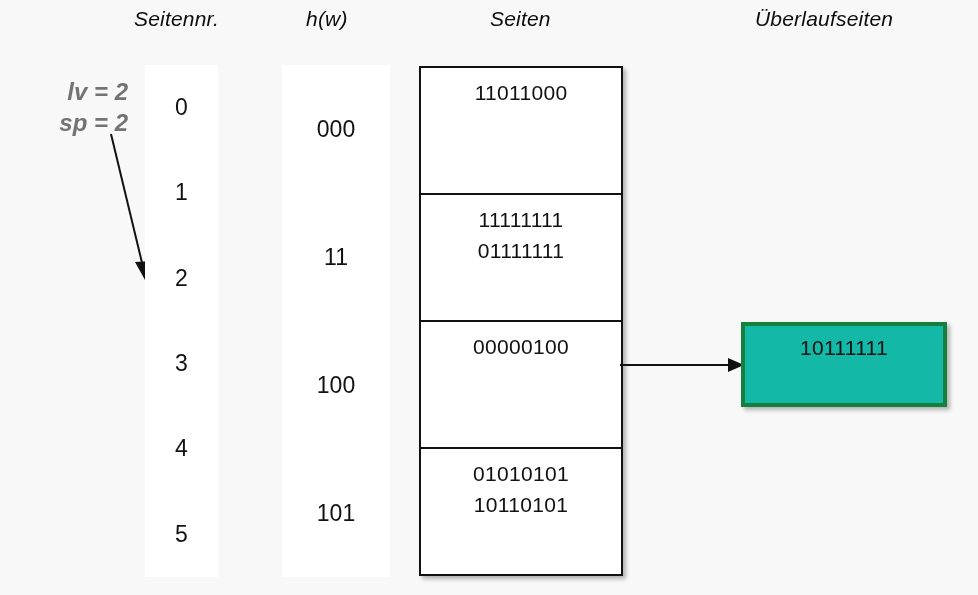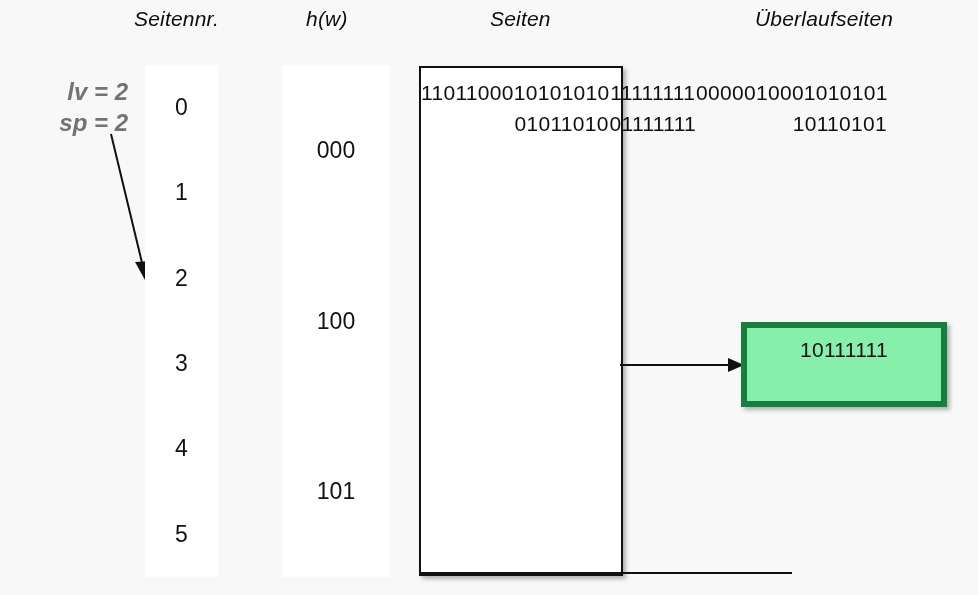--- a/index.html
+++ b/index.html
@@ -77,21 +77,21 @@
     position: absolute;
     left: 419px;
     top: 66px;
     width: 204px;
     height: 510px;
     border: 2px solid #111111;
     background: #ffffff;
     box-sizing: border-box;
     box-shadow: 3px 3px 4px rgba(0,0,0,0.28);
     display: flex;
-    flex-direction: row;
+    flex-direction: column;
   }
   #pages-table .page-cell {
     flex: 1 1 0;
     border-bottom: 2px solid #111111;
     box-sizing: border-box;
     display: flex;
     flex-direction: column;
     align-items: center;
     justify-content: flex-start;
     padding-top: 9px;
@@ -104,22 +104,22 @@
     letter-spacing: 0.3px;
   }
 
   
   #overflow-box {
     position: absolute;
     left: 741px;
     top: 322px;
     width: 206px;
     height: 85px;
-    border: 6px solid #15803d;
-    background: #86efac;
+    border: 4px solid #15803d;
+    background: #14b8a6;
     box-sizing: border-box;
     box-shadow: 3px 3px 4px rgba(0,0,0,0.28);
     display: flex;
     align-items: flex-start;
     justify-content: center;
     padding-top: 10px;
   }
   #overflow-box .rec {
     font-size: 21px;
     color: #111111;
@@ -159,31 +159,28 @@
     <div class="cell">0</div>
     <div class="cell">1</div>
     <div class="cell">2</div>
     <div class="cell">3</div>
     <div class="cell">4</div>
     <div class="cell">5</div>
   </div>
 
   <div class="numcol" id="col-hw">
     <div class="cell">000</div>
+    <div class="cell">11</div>
     <div class="cell">100</div>
     <div class="cell">101</div>
   </div>
 
   <div id="pages-table">
     <div class="page-cell">
       <div class="rec">11011000</div>
-    </div>
-    <div class="page-cell">
-      <div class="rec">10101010</div>
-      <div class="rec">01011010</div>
     </div>
     <div class="page-cell">
       <div class="rec">11111111</div>
       <div class="rec">01111111</div>
     </div>
     <div class="page-cell">
       <div class="rec">00000100</div>
     </div>
     <div class="page-cell">
       <div class="rec">01010101</div>

